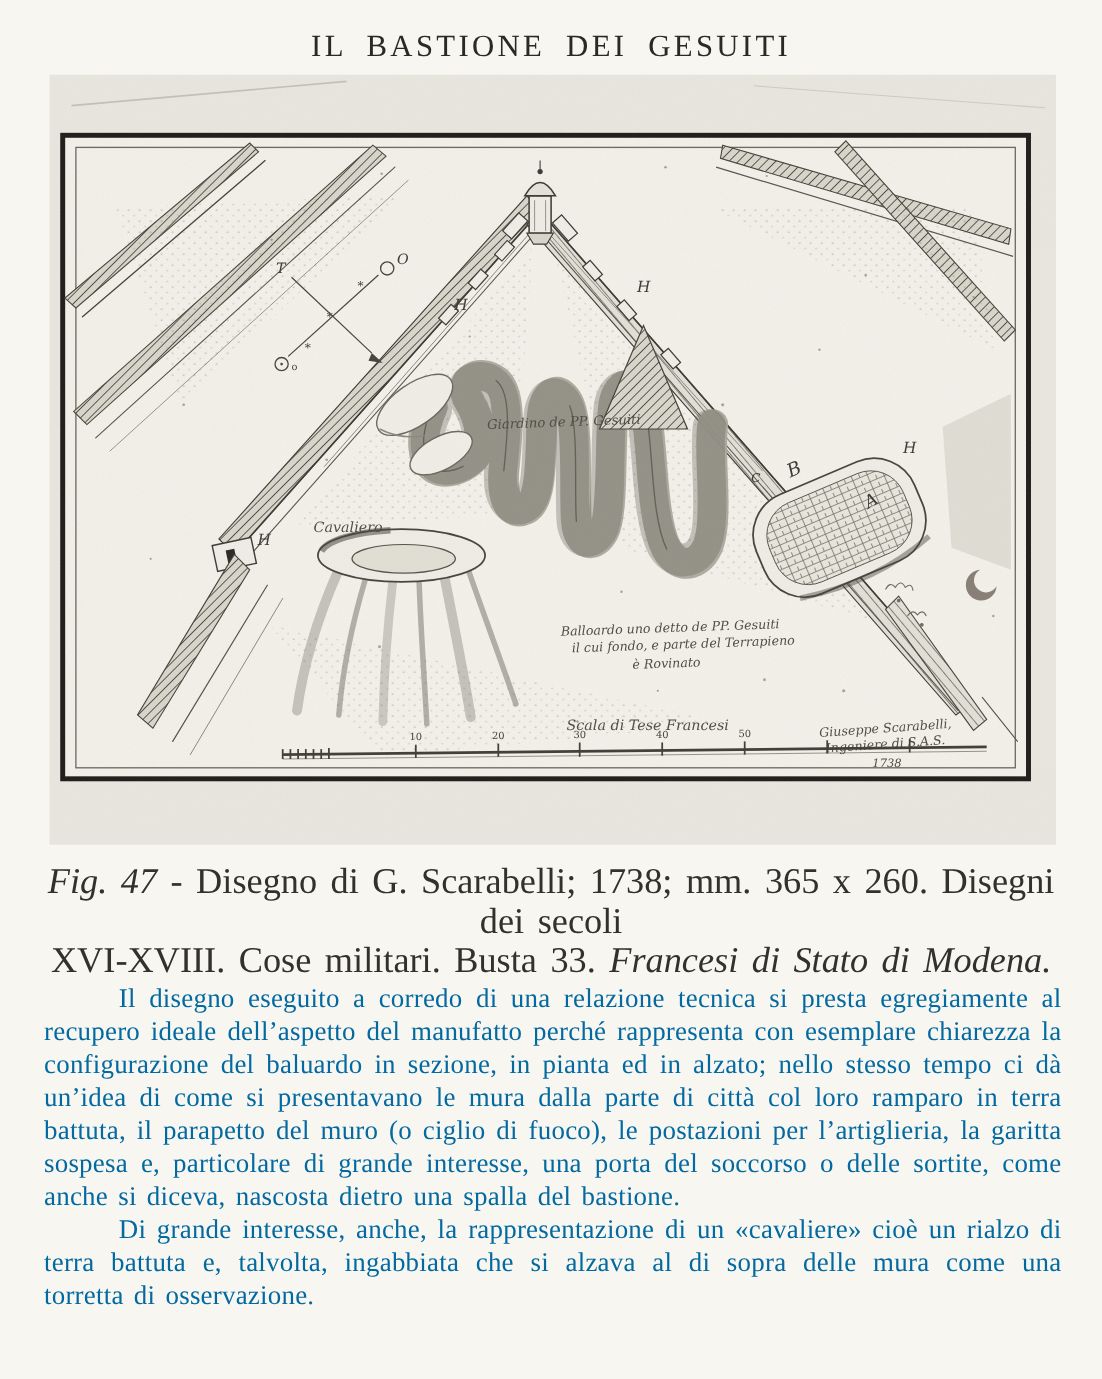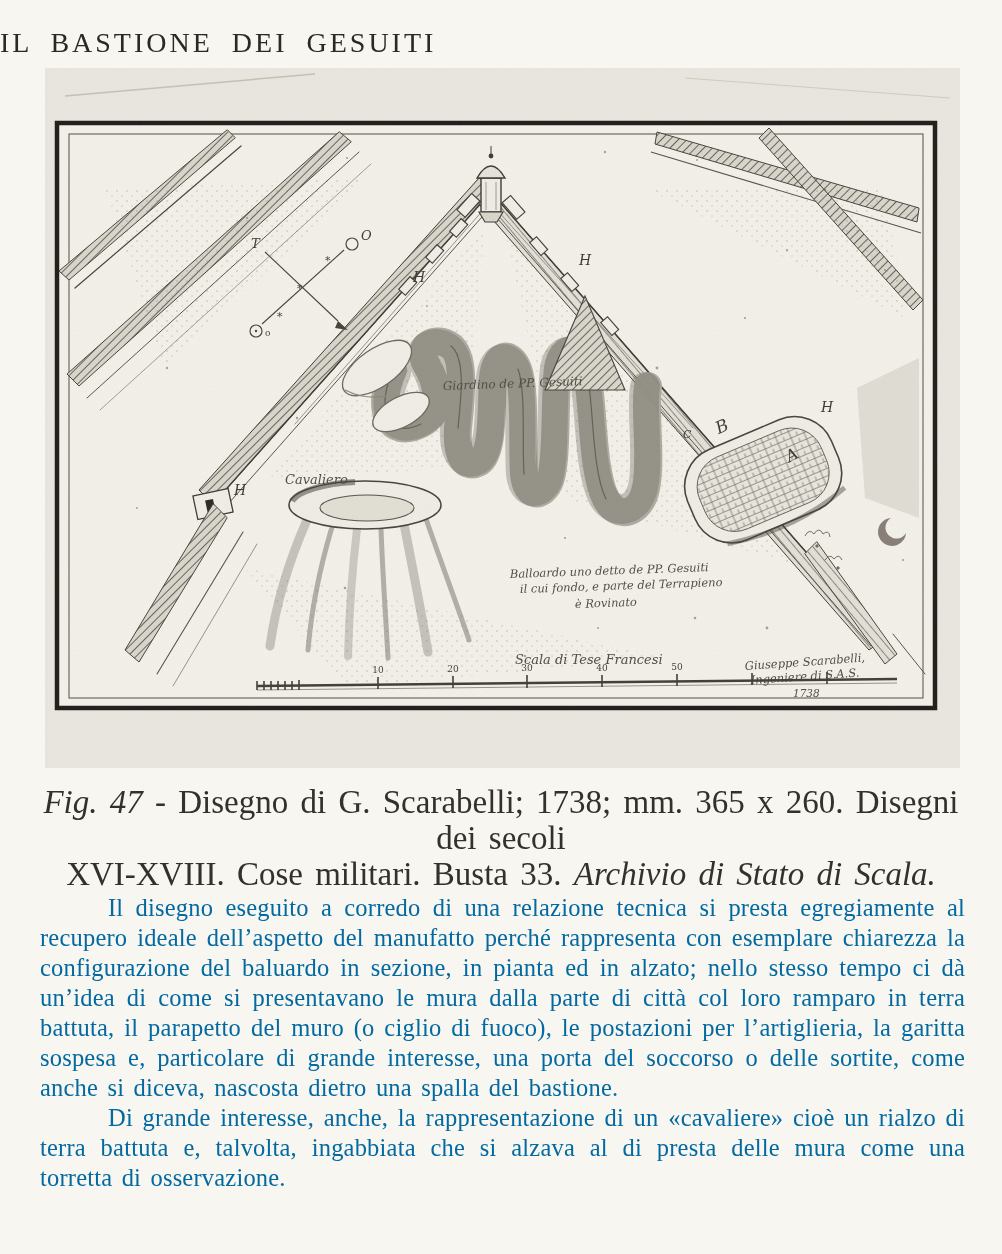--- a/index.html
+++ b/index.html
@@ -4,21 +4,21 @@
 <style>
   html { background:#ffffff; }
   body {
     width:1002px; height:1254px; margin:0; position:relative;
     background:#f7f6f1;
     font-family:"Liberation Serif","DejaVu Serif",serif;
     color:#2e2c28; overflow:hidden;
   }
   .page-title {
     position:absolute; top:8px; left:0; width:1002px;
-    font-size:28px; font-weight:500;
+    text-align:center; font-size:28px; font-weight:500;
     letter-spacing:3px; word-spacing:9px; color:#2a2925;
   }
   .scan {
     position:absolute; left:45px; top:68px; width:915px; height:700px;
     background:#eceae3;
   }
   .caption {
     position:absolute; top:784px; left:40px; width:922px;
     text-align:center; font-size:33px; line-height:36px;
     color:#33312c; word-spacing:4px;
@@ -275,19 +275,19 @@
     <circle cx="840" cy="202" r="1"></circle>
         <circle cx="742" cy="182" r="1.1"></circle>
   </g>
 
   <rect x="0" y="0" width="915" height="700" filter="url(#grain)" opacity="0.55"></rect>
 </svg>
 </div>
 
 <div class="caption">
   <div><span class="it">Fig. 47</span> <span>- Disegno di G. Scarabelli; 1738; mm. 365 x 260. Disegni dei secoli</span></div>
-  <div><span>XVI-XVIII. Cose militari. Busta 33.</span> <span class="it">Archivio di Stato di Scala.</span></div>
+  <div><span>XVI-XVIII. Cose militari. Busta 33.</span> <span class="it">Francesi di Stato di Modena.</span></div>
 </div>
 
 <div class="bodytext">
   <p>Il disegno eseguito a corredo di una relazione tecnica si presta egregiamente al recupero ideale dell’aspetto del manufatto perché rappresenta con esemplare chiarezza la configurazione del baluardo in sezione, in pianta ed in alzato; nello stesso tempo ci dà un’idea di come si presentavano le mura dalla parte di città col loro ramparo in terra battuta, il parapetto del muro (o ciglio di fuoco), le postazioni per l’artiglieria, la garitta sospesa e, particolare di grande interesse, una porta del soccorso o delle sortite, come anche si diceva, nascosta dietro una spalla del bastione.</p>
-  <p>Di grande interesse, anche, la rappresentazione di un «cavaliere» cioè un rialzo di terra battuta e, talvolta, ingabbiata che si alzava al di presta delle mura come una torretta di osservazione.</p>
+  <p>Di grande interesse, anche, la rappresentazione di un «cavaliere» cioè un rialzo di terra battuta e, talvolta, ingabbiata che si alzava al di sopra delle mura come una torretta di osservazione.</p>
 </div>
 
 </body></html>

